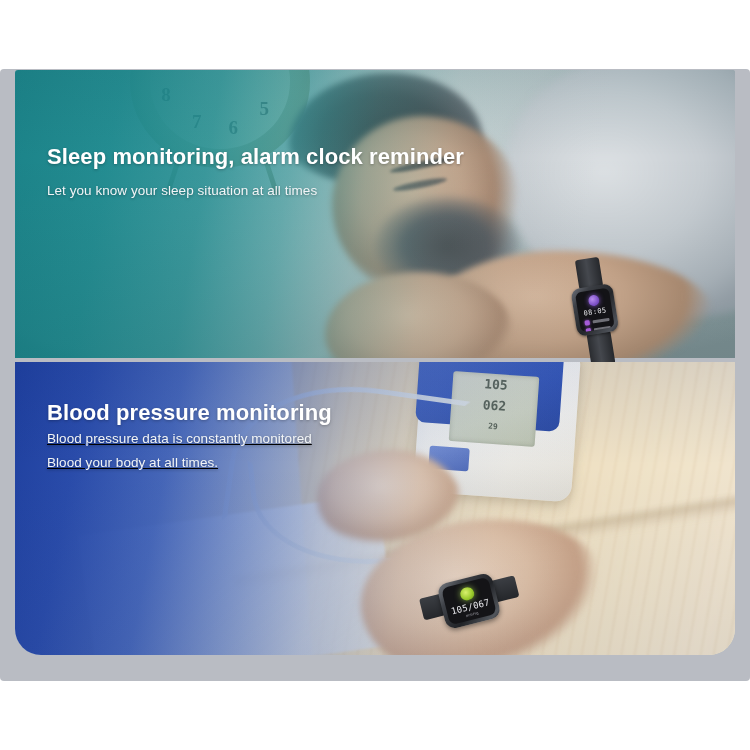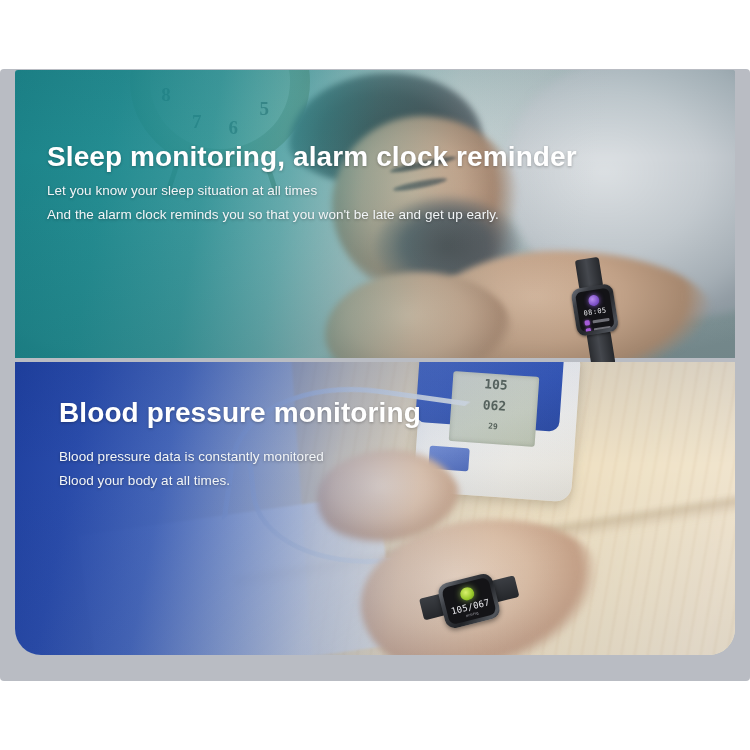--- a/index.html
+++ b/index.html
@@ -394,42 +394,42 @@
     position: absolute; left: 0; right: 0; top: 30px;
     text-align: center;
     color: rgba(200,200,210,.7);
     font-size: 4px;
     letter-spacing: .3px;
   }
 
   
   .copy { position: absolute; z-index: 5; }
   .copy-1 { left: 47px; top: 144px; }
-  .copy-2 { left: 59px; top: 400px; }
+  .copy-2 { left: 47px; top: 400px; }
 
   .headline {
     color: #ffffff;
-    font-size: 28px;
+    font-size: 22px;
     font-weight: 700;
     letter-spacing: .1px;
     line-height: 26px;
     text-shadow: 0 1px 3px rgba(0,0,0,.28);
     white-space: nowrap;
   }
   .subline {
     color: #f2f5f7;
     font-size: 13.5px;
     font-weight: 400;
     line-height: 24px;
     letter-spacing: .05px;
     text-shadow: 0 1px 3px rgba(0,0,0,.32);
     white-space: nowrap;
   }
   .copy-1 .sub-wrap { margin-top: 9px; }
-  .copy-2 .sub-wrap { margin-top: 19px; }
+  .copy-2 .sub-wrap { margin-top: 1px; text-decoration: underline; }
 </style>
 </head>
 <body>
 
 <div id="page">
 
   <div class="card-frame"></div>
 
   <section class="banner banner-1">
     <div class="photo">
@@ -478,21 +478,20 @@
           <span class="bar"></span>
         </div>
       </div>
     </div>
   </div>
 
   <div class="copy copy-1">
     <div class="headline">Sleep monitoring, alarm clock reminder</div>
     <div class="sub-wrap">
       <div class="subline">Let you know your sleep situation at all times</div>
-      <div class="subline">And the alarm clock reminds you so that you won't be late and get up early.</div>
     </div>
   </div>
 
   <section class="banner banner-2">
     <div class="photo">
       <div class="p2-desk"></div>
       <div class="p2-wood"></div>
       <div class="p2-edge"></div>
       <div class="p2-paper"></div>
 

